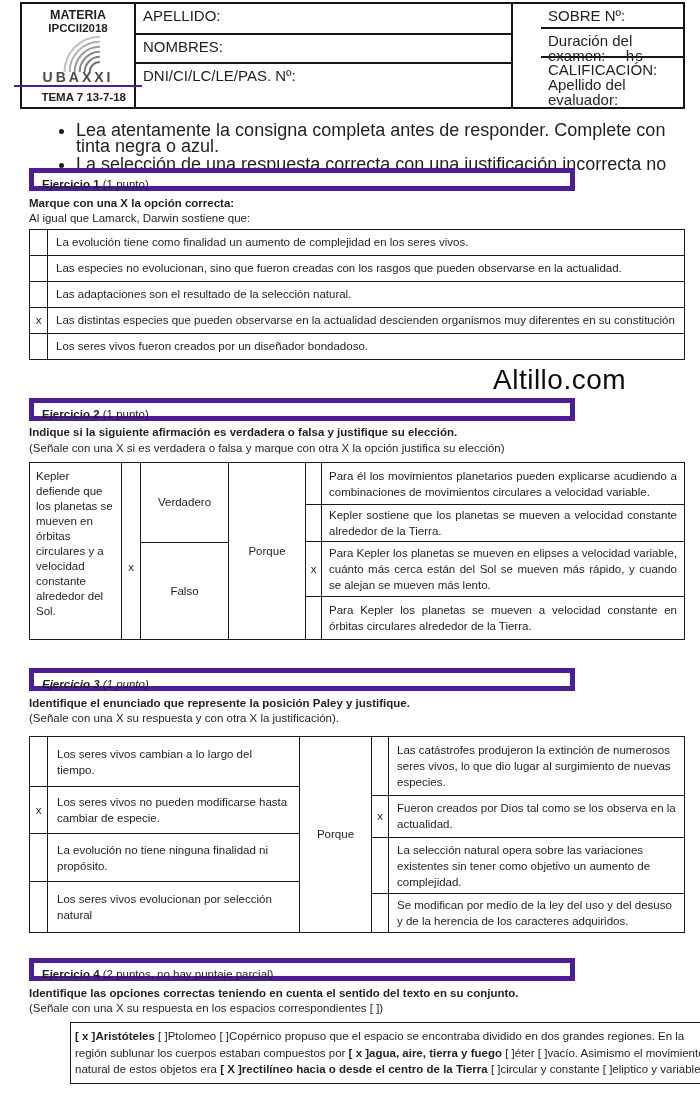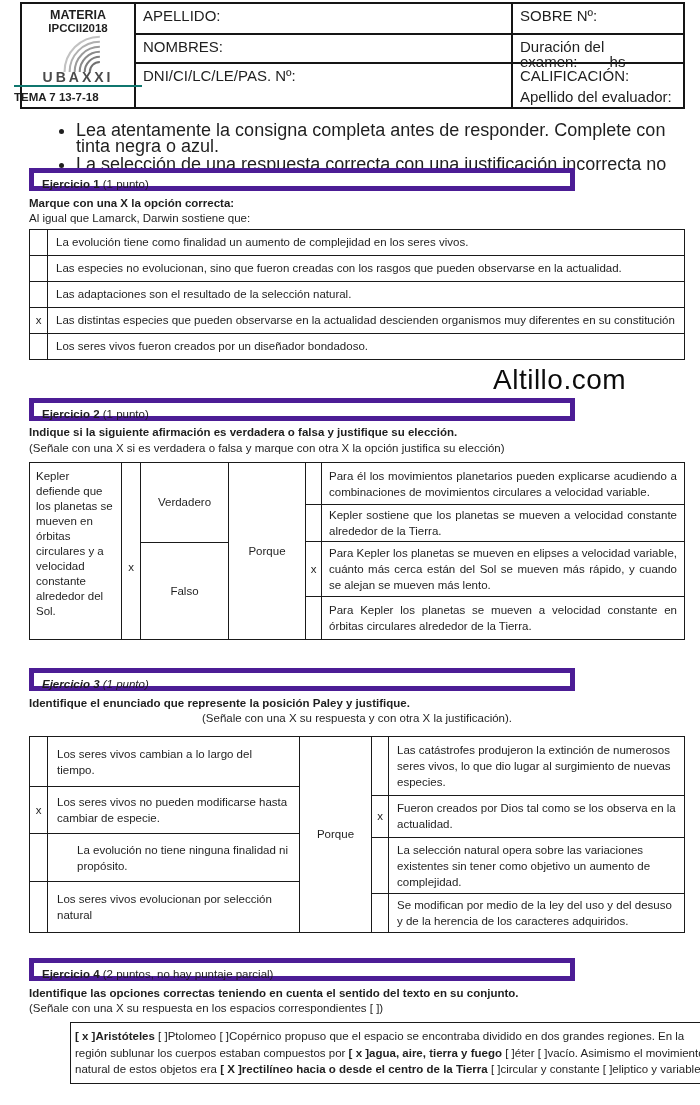--- a/index.html
+++ b/index.html
@@ -9,29 +9,29 @@
     color:#1f1f1f;font-size:11.5px;line-height:15px;
   }
   .abs{position:absolute;box-sizing:border-box;}
 
   
   .hdr{left:20px;top:2px;width:665px;height:107px;border:2px solid #151515;display:flex;}
   .hdr-logo{width:112px;border-right:2px solid #151515;display:flex;flex-direction:column;align-items:center;}
   .hdr-logo .materia{font-weight:bold;font-size:12.5px;margin-top:4px;line-height:14px;}
   .hdr-logo .code{font-weight:bold;font-size:11.5px;line-height:13px;}
   .hdr-logo .ubaxxi{font-size:14px;font-weight:bold;letter-spacing:3px;color:#4a4a4a;margin-top:-2px;}
-  .hdr-logo .tema-row{margin-top:auto;width:100%;border-top:2px solid #0f766e;text-align:left;
+  .hdr-logo .tema-row{margin-top:auto;width:100%;border-top:2px solid #4c1d95;text-align:right;
     font-weight:bold;font-size:11.5px;padding:3px 16px 2px 0;}
   .hdr-mid{flex:1;border-right:2px solid #151515;display:flex;flex-direction:column;}
-  .hdr-right{width:170px;display:flex;flex-direction:column;}
+  .hdr-right{width:142px;display:flex;flex-direction:column;padding-left:28px;}
   .hcell{padding:4px 7px;font-size:15px;box-sizing:border-box;}
   .hr1{height:31px;border-bottom:2px solid #151515;}
   .hr2{height:29px;border-bottom:2px solid #151515;}
   .hr3{flex:1;display:flex;flex-direction:column;justify-content:space-between;padding-bottom:3px;}
-  .dur-unit{margin-left:32px;}
+  .dur-unit{margin-left:20px;font-family:Liberation Mono, monospace;}
 
   
   .instr{left:58px;top:122px;width:610px;}
   .instr ul{margin:0;padding-left:18px;}
   .instr li{margin:0 0 2px 0;line-height:16px;font-size:18px;}
 
   
   .box{left:29px;width:546px;height:23px;border:5px solid #4c1d95;padding:4px 8px;background:#fff;}
   .box .t{font-weight:bold;}
   .lead{left:29px;width:656px;}
@@ -56,21 +56,21 @@
   .t2-jr + .t2-jr{border-top:1px solid #1a1a1a;}
   .t2-jr1{height:41px;} .t2-jr2{height:37px;} .t2-jr3{height:55px;} .t2-jr4{flex:1;}
   .t2-jx{width:16px;border-right:1px solid #1a1a1a;display:flex;align-items:center;justify-content:center;box-sizing:border-box;}
   .t2-jt{flex:1;padding:2px 7px;display:flex;align-items:center;text-align:justify;line-height:16px;}
 
   
   .t3{left:29px;top:736px;width:656px;height:197px;border:1px solid #1a1a1a;display:flex;}
   .t3-left{width:270px;border-right:1px solid #1a1a1a;display:flex;flex-direction:column;box-sizing:border-box;}
   .t3-lr{display:flex;box-sizing:border-box;}
   .t3-lr + .t3-lr{border-top:1px solid #1a1a1a;}
-  .t3-lr1{height:49px;} .t3-lr2{height:47px;} .t3-lr3{height:48px;gap:20px;} .t3-lr4{flex:1;}
+  .t3-lr1{height:49px;} .t3-lr2{height:47px;} .t3-lr3{height:48px;} .t3-lr4{flex:1;}
   .t3-x{width:18px;border-right:1px solid #1a1a1a;display:flex;align-items:center;justify-content:center;box-sizing:border-box;}
   .t3-lt{flex:1;padding:4px 9px;display:flex;align-items:center;line-height:16px;}
   .t3-pq{width:72px;border-right:1px solid #1a1a1a;display:flex;align-items:center;justify-content:center;box-sizing:border-box;}
   .t3-right{flex:1;display:flex;flex-direction:column;}
   .t3-rr{display:flex;box-sizing:border-box;}
   .t3-rr + .t3-rr{border-top:1px solid #1a1a1a;}
   .t3-rr1{height:59px;} .t3-rr2{height:43px;} .t3-rr3{height:57px;} .t3-rr4{flex:1;}
   .t3-rx{width:17px;border-right:1px solid #1a1a1a;display:flex;align-items:center;justify-content:center;box-sizing:border-box;}
   .t3-rt{flex:1;padding:3px 8px;display:flex;align-items:center;line-height:16px;}
 
@@ -194,21 +194,21 @@
         <div class="t2-jx"></div>
         <div class="t2-jt">Para Kepler los planetas se mueven a velocidad constante en órbitas circulares alrededor de la Tierra.</div>
       </div>
     </div>
   </div>
 
   <div class="abs box" style="top:668px;font-style:italic;">
     <span class="t">Ejercicio 3</span><span> (1 punto)</span>
   </div>
   <div class="abs lead b" style="top:696px;">Identifique el enunciado que represente la posición Paley y justifique.</div>
-  <div class="abs lead" style="top:711px;text-align:center;">(Señale con una X su respuesta y con otra X la justificación).</div>
+  <div class="abs lead" style="top:711px;">(Señale con una X su respuesta y con otra X la justificación).</div>
 
   <div class="abs t3">
     <div class="t3-left">
       <div class="t3-lr t3-lr1">
         <div class="t3-x"></div>
         <div class="t3-lt">Los seres vivos cambian a lo largo del tiempo.</div>
       </div>
       <div class="t3-lr t3-lr2">
         <div class="t3-x">x</div>
         <div class="t3-lt">Los seres vivos no pueden modificarse hasta cambiar de especie.</div>

